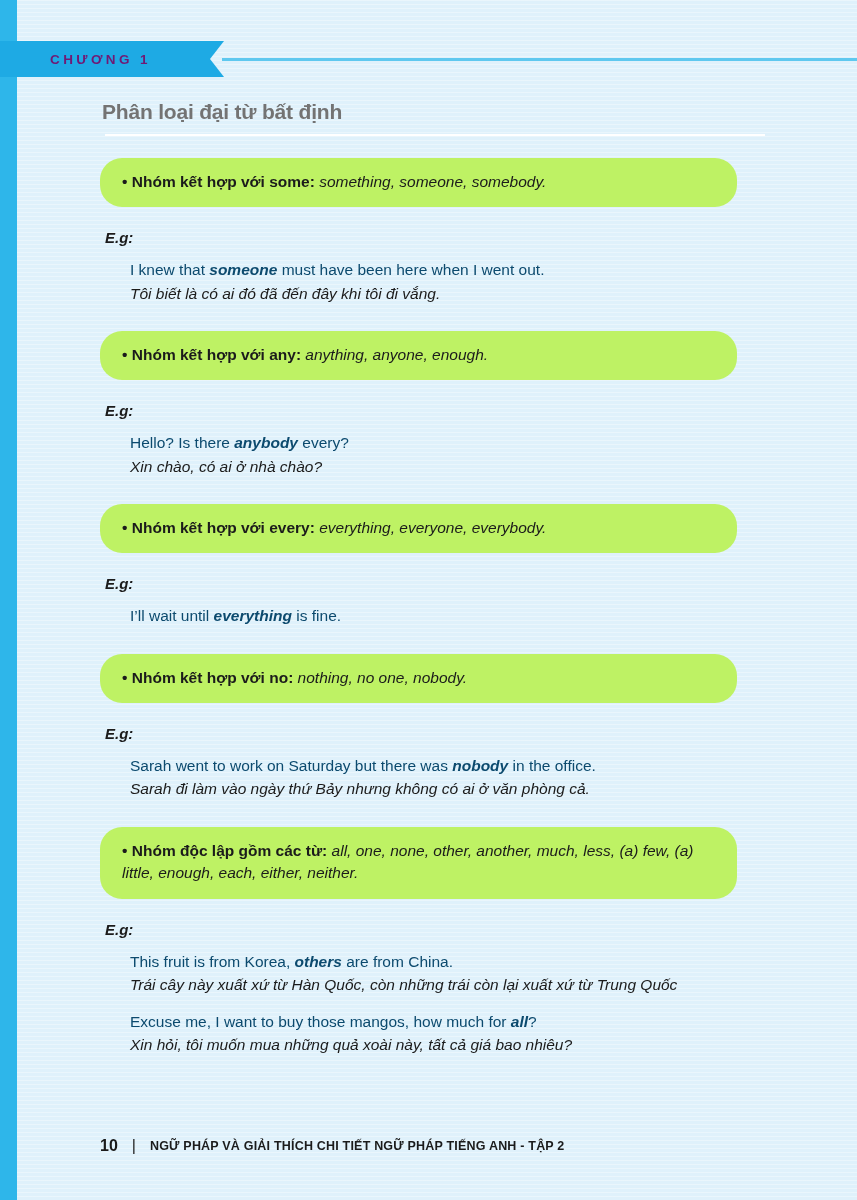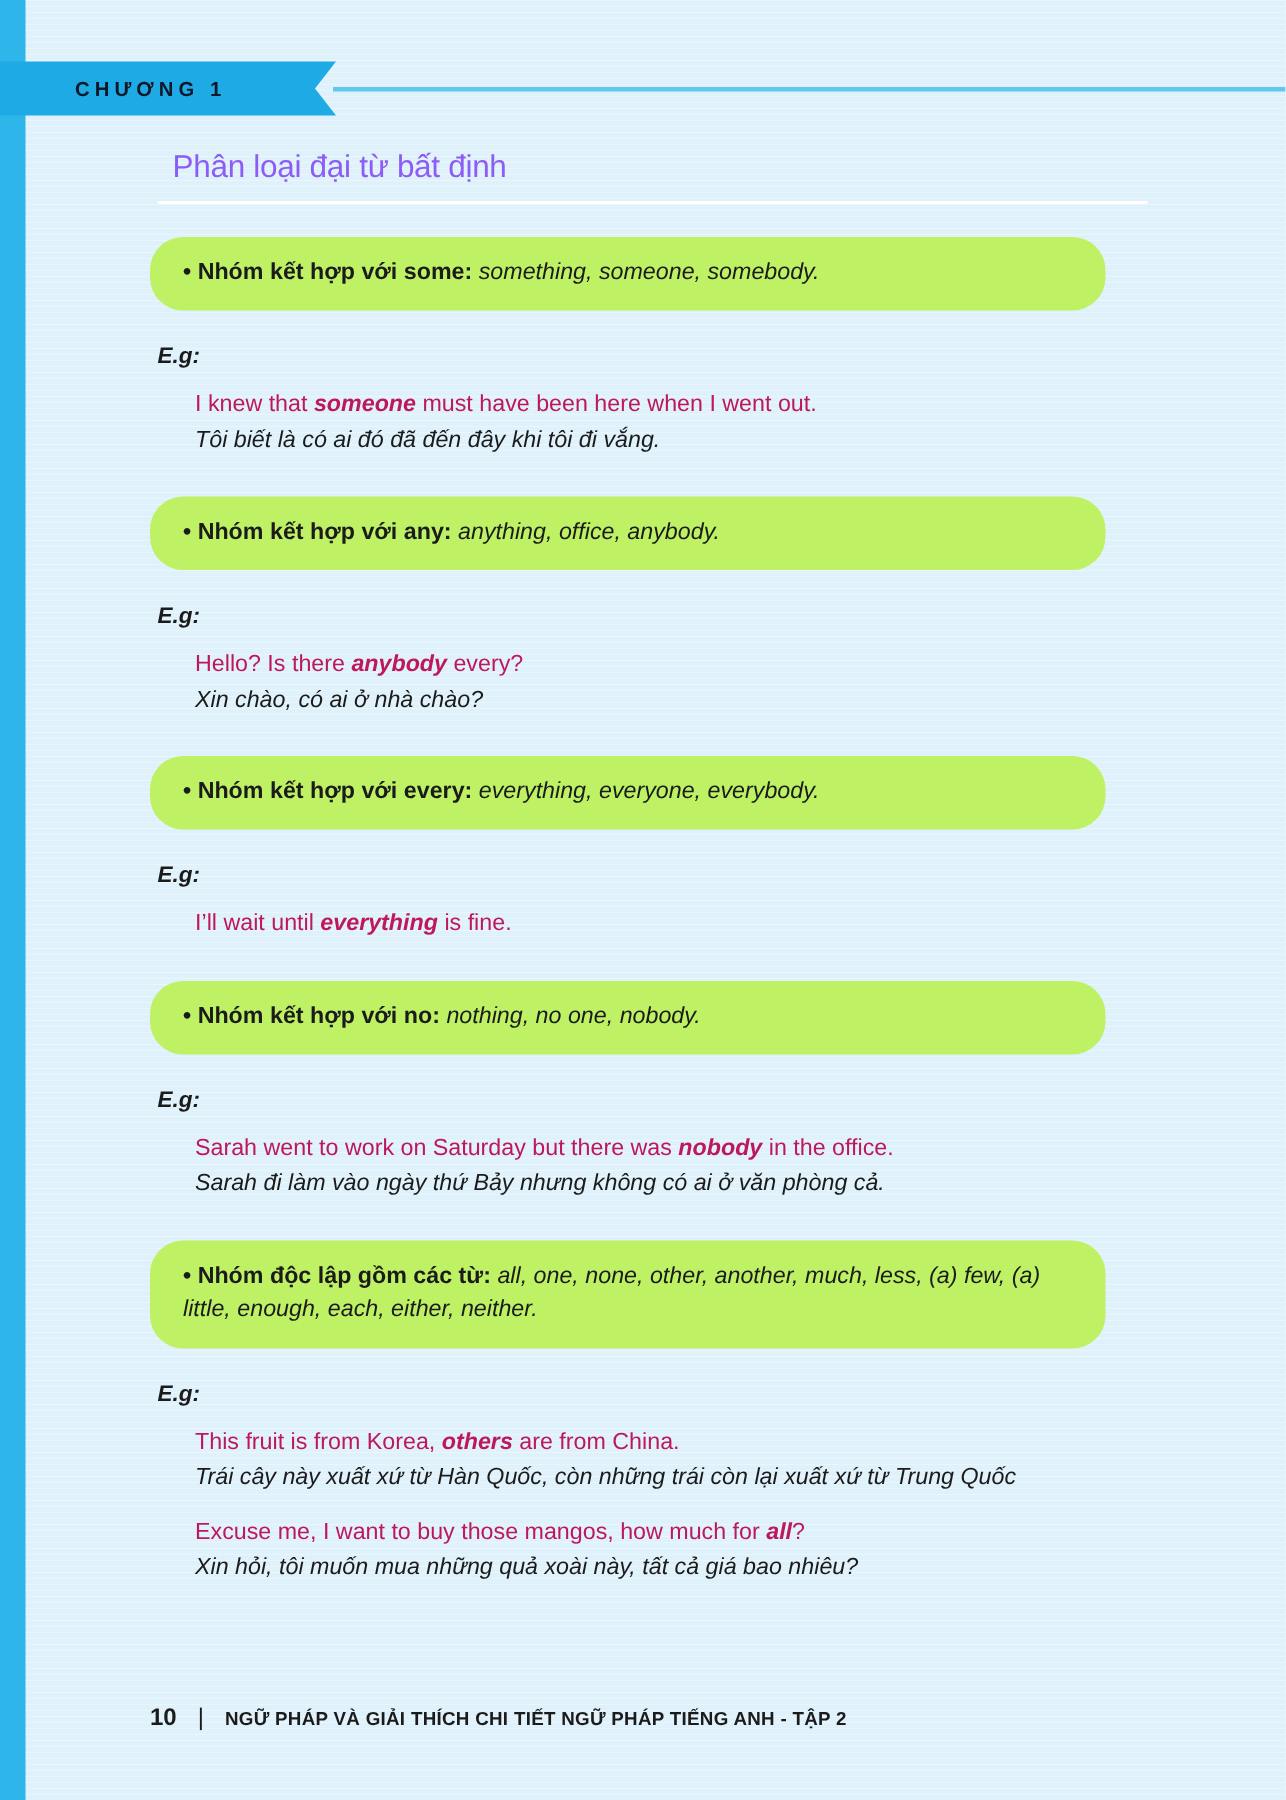--- a/index.html
+++ b/index.html
@@ -48,21 +48,21 @@
     left: 0;
     top: 41px;
     height: 36px;
     width: 210px;
     background: #1eaae4;
     display: flex;
     align-items: center;
     z-index: 4;
   }
   .chapter-ribbon .label {
-    color: #0f172a;
+    color: #701a75;
     font-size: 13.5px;
     font-weight: bold;
     letter-spacing: 3.4px;
     margin-left: 50px;
     white-space: nowrap;
   }
   .ribbon-notch {
     position: absolute;
     left: 210px;
     top: 41px;
@@ -86,24 +86,24 @@
   .content {
     position: absolute;
     left: 100px;
     top: 100px;
     width: 685px;
     z-index: 5;
   }
 
   .section-title {
     font-size: 21px;
-    font-weight: normal;
-    color: #8b5cf6;
+    font-weight: bold;
+    color: #737373;
     letter-spacing: -0.2px;
-    margin: 0 0 10px 15px;
+    margin: 0 0 10px 2px;
   }
   .title-rule {
     height: 2px;
     background: #ffffff;
     margin: 0 0 22px 5px;
     width: 660px;
   }
 
   .pill {
     background: #bef264;
@@ -138,21 +138,21 @@
     margin: 0 0 26px 30px;
   }
   .ex-block {
     margin-bottom: 14px;
   }
   .ex-block:last-child {
     margin-bottom: 0;
   }
   .ex-en {
     font-size: 15.5px;
-    color: #be185d;
+    color: #0c4a6e;
     line-height: 1.5;
   }
   .ex-en b {
     font-weight: bold;
     font-style: italic;
   }
   .ex-vi {
     font-size: 15.5px;
     font-style: italic;
     color: #1b1b1b;
@@ -212,21 +212,21 @@
         <div class="ex-block">
           <div class="ex-en"><span>I knew that </span><b>someone</b><span> must have been here when I went out.</span></div>
           <div class="ex-vi">Tôi biết là có ai đó đã đến đây khi tôi đi vắng.</div>
         </div>
       </div>
     </div>
 
     <div class="group">
       <div class="pill">
         <span class="bullet">•</span>
-        <span class="head">Nhóm kết hợp với any:</span><span class="terms"> anything, office, anybody.</span>
+        <span class="head">Nhóm kết hợp với any:</span><span class="terms"> anything, anyone, enough.</span>
       </div>
       <div class="eg">E.g:</div>
       <div class="examples">
         <div class="ex-block">
           <div class="ex-en"><span>Hello? Is there </span><b>anybody</b><span> every?</span></div>
           <div class="ex-vi">Xin chào, có ai ở nhà chào?</div>
         </div>
       </div>
     </div>
 

